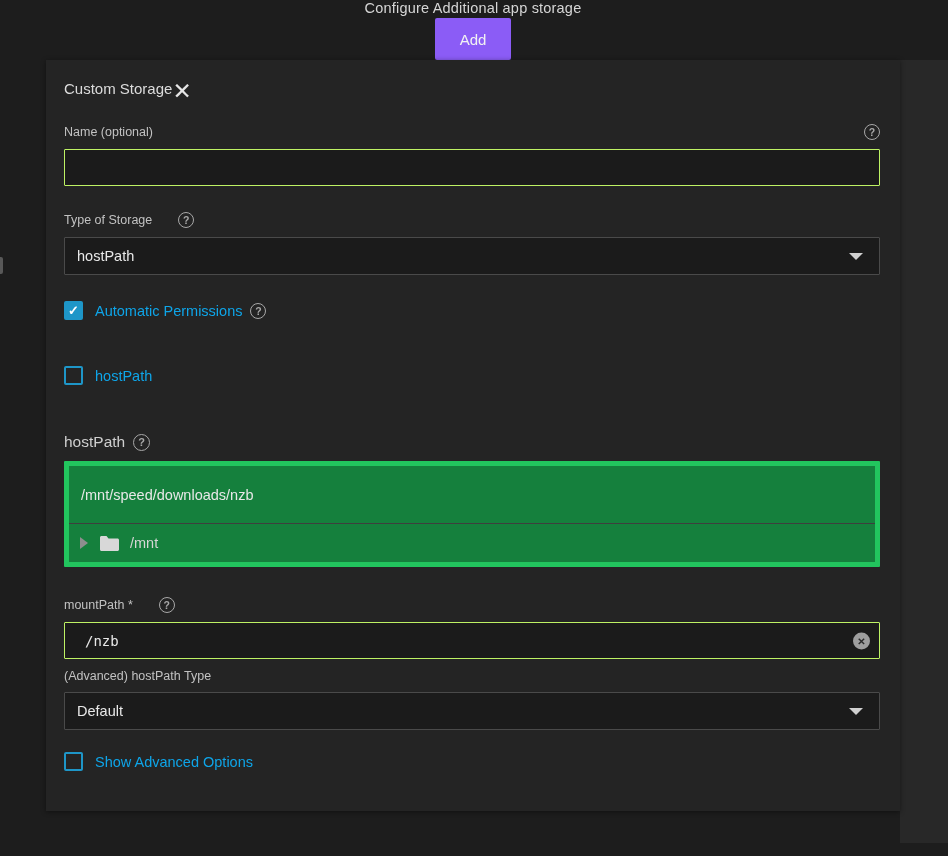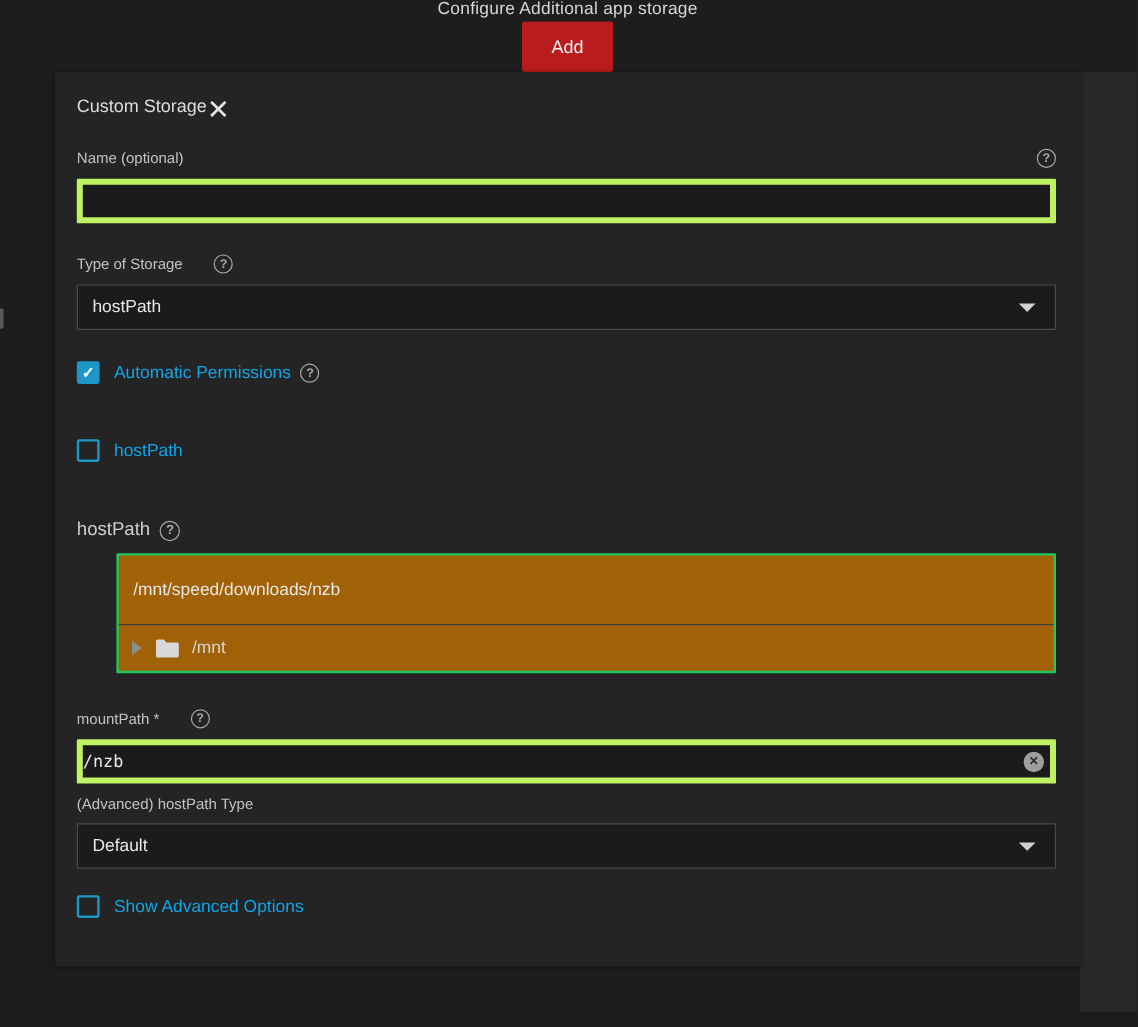--- a/index.html
+++ b/index.html
@@ -13,21 +13,21 @@
   }
 
   
   .topbar {
     height:60px; display:flex; align-items:center; justify-content:space-between;
     padding:0 48px 0 46px;
     flex-direction:column;
   }
   .topbar-title { color:#d6d6d6; font-size:14.5px; letter-spacing:.2px; }
   .add-btn {
-    width:76px; height:42px; background:#b91c1c; color:#f2f2f2;
+    width:76px; height:42px; background:#8b5cf6; color:#f2f2f2;
     font-size:15px; border:none; border-radius:2px; cursor:pointer;
     font-family:inherit;
   }
 
   
   .right-shade { position:absolute; left:900px; top:60px; width:48px; height:783px; background:#282828; }
   
   .edge-sliver { position:absolute; left:0; top:257px; width:3px; height:17px; background:#585858; border-radius:0 2px 2px 0; }
 
   
@@ -51,22 +51,22 @@
     color:#a8a8a8; font-size:10.5px; font-weight:bold;
     display:inline-flex; align-items:center; justify-content:center; flex:0 0 auto;
     cursor:pointer;
   }
   .gap-wide { margin-left:26px; }
   .gap-small { margin-left:8px; }
 
   
   .text-input {
     display:block; width:100%; height:37px; background:#1b1b1b;
-    border:5px solid #bef264; border-radius:1px; color:#e8e8e8;
-    font-size:14.5px; padding:0 0; font-family:inherit; outline:none;
+    border:1px solid #bef264; border-radius:1px; color:#e8e8e8;
+    font-size:14.5px; padding:0 20px; font-family:inherit; outline:none;
   }
   .select-box {
     height:38px; background:#1b1b1b; border:1px solid #4a4a4a; border-radius:1px;
     display:flex; align-items:center; justify-content:space-between;
     padding:0 16px 0 12px; color:#e8e8e8; font-size:14.5px; cursor:pointer;
   }
   .caret-down { width:0; height:0; border-left:7px solid transparent; border-right:7px solid transparent; border-top:7px solid #d0d0d0; }
 
   
   .checkbox-row { display:flex; align-items:center; }
@@ -75,21 +75,21 @@
     display:flex; align-items:center; justify-content:center; cursor:pointer;
     background:transparent;
   }
   .checkbox.checked { background:#1e96c8; }
   .check-mark { color:#ffffff; font-size:13px; font-weight:bold; line-height:1; }
   .checkbox-label { margin-left:12px; color:#0ea5e9; font-size:14.5px; }
 
   
   .section-header { display:flex; align-items:center; color:#cfcfcf; font-size:15.5px; }
   .section-header .help-icon { width:17px; height:17px; font-size:11px; }
-  .hostpath-block { border:2px solid #22c55e; background:#a16207; border-radius:1px;margin-left:33px; }
+  .hostpath-block { border:5px solid #22c55e; background:#15803d; border-radius:1px; }
   .hostpath-input {
     display:block; width:100%; height:57px; background:transparent; border:none; outline:none;
     color:#e8e8e8; font-size:14.5px; padding:0 12px; font-family:inherit;
   }
   .tree-row { height:39px; border-top:1px solid #3e3e3e; display:flex; align-items:center; padding:0 8px; cursor:pointer; }
   .tree-caret { width:0; height:0; border-top:6px solid transparent; border-bottom:6px solid transparent; border-left:8px solid #8e8e8e; margin-left:3px; }
   .folder-icon { margin-left:11px; display:flex; align-items:center; }
   .tree-label { margin-left:10px; color:#d6d6d6; font-size:14.5px; }
 
   

